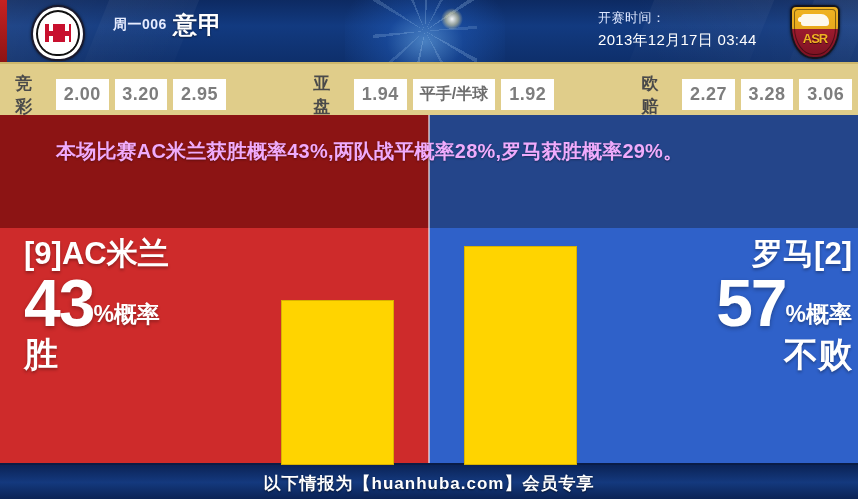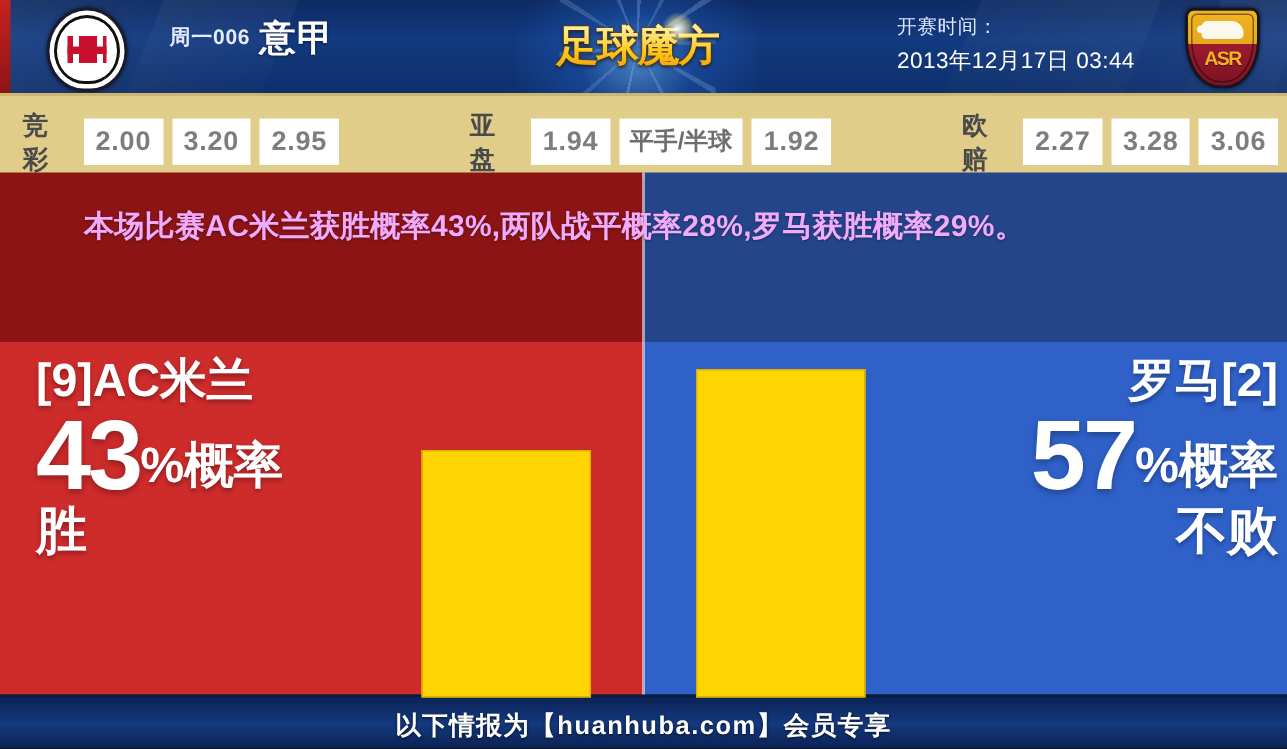--- a/index.html
+++ b/index.html
@@ -115,21 +115,21 @@
 
   
   .team-l{position:absolute;left:24px;top:123px;z-index:5;color:#fff;}
   .team-r{position:absolute;right:6px;top:123px;z-index:5;color:#fff;text-align:right;}
   .tname{font-size:31px;font-weight:bold;letter-spacing:0px;line-height:1;
     text-shadow:0 2px 3px rgba(0,0,0,.30);white-space:nowrap;}
   .prow{display:flex;align-items:flex-end;margin-top:4px;}
   .team-r .prow{justify-content:flex-end;}
   .pnum{font-size:66px;font-weight:bold;line-height:.92;letter-spacing:-2px;
     text-shadow:0 2px 4px rgba(0,0,0,.30);}
-  .punit{font-size:33px;font-weight:bold;line-height:1;padding-bottom:8px;letter-spacing:0;
+  .punit{font-size:23px;font-weight:bold;line-height:1;padding-bottom:8px;letter-spacing:0;
     text-shadow:0 2px 3px rgba(0,0,0,.30);white-space:nowrap;}
   .tres{font-size:34px;font-weight:bold;margin-top:3px;line-height:1;
     text-shadow:0 2px 3px rgba(0,0,0,.30);}
 
   
   .footer{position:absolute;left:0;top:463px;width:858px;height:36px;
     background:linear-gradient(180deg,#0b2356 0%,#14397e 48%,#0a2050 100%);
     border-top:2px solid #0a1c45;
     display:flex;align-items:center;justify-content:center;}
   .footer-txt{font-size:17px;font-weight:bold;color:#ffffff;letter-spacing:1px;
@@ -155,21 +155,20 @@
         <div class="botband"></div>
       </div>
     </div>
 
     <div class="round-label">周一006</div>
     <div class="league-label">意甲</div>
 
     <div class="logo-wrap">
       <div class="logo-glow"></div>
       <div class="logo-rays"></div>
-      <div class="logo-text">足球魔方</div>
       <div class="logo-flash"></div>
     </div>
 
     <div class="kick-label">开赛时间：</div>
     <div class="kick-time">2013年12月17日 03:44</div>
 
     <div class="crest-roma">
       <div class="inner"></div>
       <div class="wolf"></div>
       <div class="asr">ASR</div>

